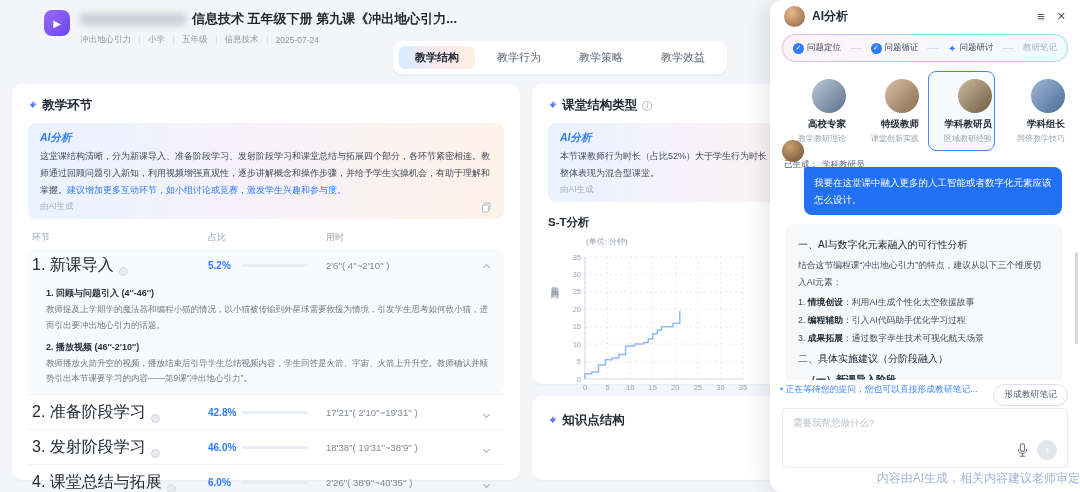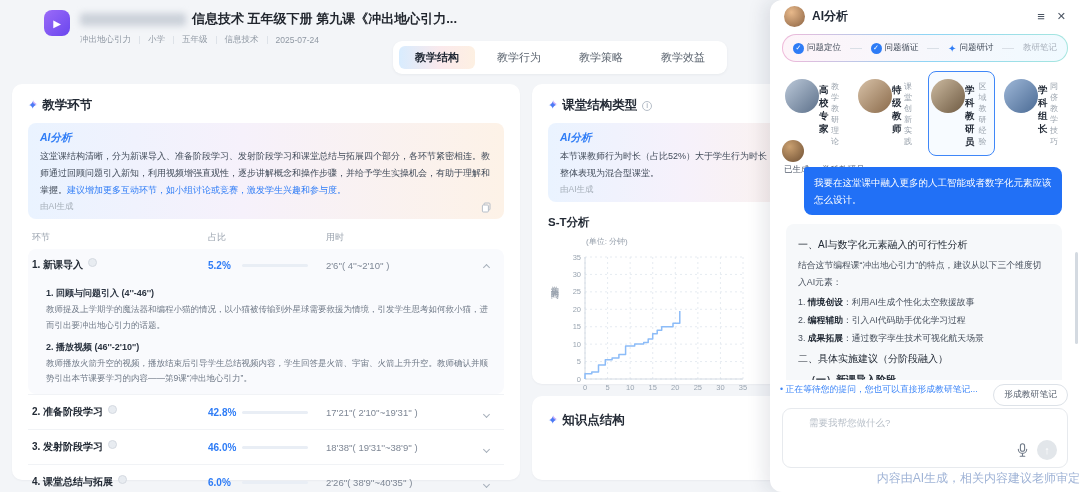--- a/index.html
+++ b/index.html
@@ -30,21 +30,21 @@
   .left-card{left:12px;top:84px;width:508px;height:396px;padding:13px 16px}
   .ai-box{background:linear-gradient(90deg,#eaf3ff,#f6f1fb 45%,#fdf2e7);border-radius:8px;padding:8px 12px 6px;margin-top:9px}
   .ai-label{font-style:italic;font-weight:bold;font-size:10.5px;color:#2e7cf6}
   .ai-text{font-size:9px;line-height:1.9;color:#414b59;margin-top:3px}
   .hl{color:#2e7cf6}
   .ai-foot{display:flex;justify-content:space-between;align-items:center;margin-top:2px;font-size:8.5px;color:#a7b0ba}
 
   .thead{display:flex;align-items:center;font-size:9px;color:#98a1ad;margin:12px 0 5px;padding:0 4px}
   .c-name{flex:0 0 176px}.c-pct{flex:0 0 118px}.c-time{flex:1}.c-ch{flex:0 0 16px}
   .rowline{display:flex;align-items:center;height:28px;padding:0 4px;cursor:pointer}
-  .r-name{flex:0 0 176px;font-size:10px;font-weight:bold;color:#222a35;display:flex;align-items:flex-start}
+  .r-name{flex:0 0 176px;font-size:16px;font-weight:normal;color:#222a35;display:flex;align-items:flex-end}
   .row-ic{width:9px;height:9px;border-radius:50%;background:#e8ecf1;border:1px solid #d5dae1;display:inline-block;margin-left:5px}
   .r-pct{flex:0 0 118px;display:flex;align-items:center;gap:6px}
   .pct{font-size:10px;font-weight:bold;color:#2e7cf6;min-width:28px}
   .bar{width:66px;height:3px;border-radius:2px;background:#e9eef5;overflow:hidden}
   .fill{height:3px;border-radius:2px;background:#3f87f8;min-width:4px}
   .r-time{flex:1;font-size:9.5px;color:#7e8795}
   .chev{display:inline-block;width:5px;height:5px;border-right:1.3px solid #a7b0bb;border-bottom:1.3px solid #a7b0bb;transform:rotate(45deg)}
   .chev.up{transform:rotate(-135deg)}
   .row-open{background:#f9fafd;border-radius:8px;padding:2px 0 8px;margin-top:2px}
   .detail{padding:0 14px 0 18px}
@@ -74,21 +74,21 @@
   .steps{margin:2px 12px 0;height:28px;border-radius:14px;display:flex;align-items:center;justify-content:space-between;padding:0 10px;border:1px solid transparent;
     background:linear-gradient(90deg,#fdf4f9,#f0faff) padding-box,linear-gradient(90deg,#f0b9d9,#8fd4f5,#a5e6df) border-box}
   .step{display:flex;align-items:center;gap:3px;font-size:8.5px;color:#3c4654}
   .step.pending{color:#a9b1bc}
   .st-ic{display:inline-flex;align-items:center;justify-content:center}
   .done-ic{width:11px;height:11px;border-radius:50%;background:#2e7cf6;color:#fff;font-size:7px}
   .cur-ic{color:#2e7cf6;font-size:10px;text-shadow:none}
   .conn{flex:0 0 12px;height:1px;background:#d9dfe6;margin:0 2px}
 
   .personas{display:flex;gap:6px;margin:9px 12px 0}
-  .pcard{flex:1;display:flex;flex-direction:row;align-items:flex-start;padding:7px 2px 6px;border:1px solid transparent;border-radius:8px;cursor:pointer}
+  .pcard{flex:1;display:flex;flex-direction:column;align-items:flex-end;padding:7px 2px 6px;border:1px solid transparent;border-radius:8px;cursor:pointer}
   .pcard.sel{border-color:#3f87f8;background:#f7fbff}
   .pav{width:34px;height:34px}
   .av0{background:linear-gradient(135deg,#bcc9d9,#5c708a)}
   .av1{background:linear-gradient(135deg,#d8c2a8,#8a6a4a)}
   .av2{background:linear-gradient(135deg,#cdbba1,#6e5a42)}
   .av3{background:linear-gradient(135deg,#9fb8d8,#4a6a94)}
   .p-name{font-size:9.5px;font-weight:bold;color:#242c38;margin-top:5px}
   .p-desc{font-size:8px;color:#9aa3ad;margin-top:2px}
 
   .gen{margin:8px 14px 0;font-size:8.5px;color:#566070;display:flex;gap:4px}
@@ -101,21 +101,21 @@
   .a-p{font-size:8.8px;line-height:1.9;color:#464f5c;margin:2px 0}
   .a-li{font-size:8.8px;line-height:2.05;color:#464f5c}
   .a-li b{color:#222a35}
   .a-h3{font-size:10px;font-weight:bold;color:#222a35;margin:7px 0 4px 8px}
   .scrollthumb{position:absolute;right:2px;top:252px;width:3px;height:92px;border-radius:2px;background:#d4dae1;cursor:pointer}
 
   .statusrow{position:absolute;left:10px;right:12px;top:384px;display:flex;align-items:flex-start;justify-content:space-between}
   .status{font-size:8.8px;color:#3f87f8}
   .note-btn{font-size:8.8px;color:#596270;border:1px solid #dde2e8;border-radius:13px;padding:4px 10px;background:#fff;cursor:pointer;white-space:nowrap}
 
-  .inputbox{position:absolute;left:12px;right:12px;top:408px;height:60px;border:1px solid #e7eaee;border-radius:9px;background:#fff;padding:8px 26px}
+  .inputbox{position:absolute;left:12px;right:12px;top:408px;height:60px;border:1px solid #e7eaee;border-radius:4px;background:#fff;padding:8px 10px}
   .inputbox textarea{width:100%;height:30px;border:none;outline:none;resize:none;font-family:inherit;font-size:9.5px;color:#333}
   .inputbox textarea::placeholder{color:#b9c0c9}
   .in-ics{position:absolute;right:10px;bottom:7px;display:flex;align-items:center;gap:9px}
   .send{width:20px;height:20px;border-radius:50%;background:#e2e6ea;color:#fff;display:flex;align-items:center;justify-content:center;font-size:11px;font-weight:bold;cursor:pointer}
   .p-foot{position:absolute;bottom:5px;left:0;right:0;text-align:right;font-size:12px;color:#9fb3d6}
 </style>
 </head>
 <body>
 
 <div class="page">

